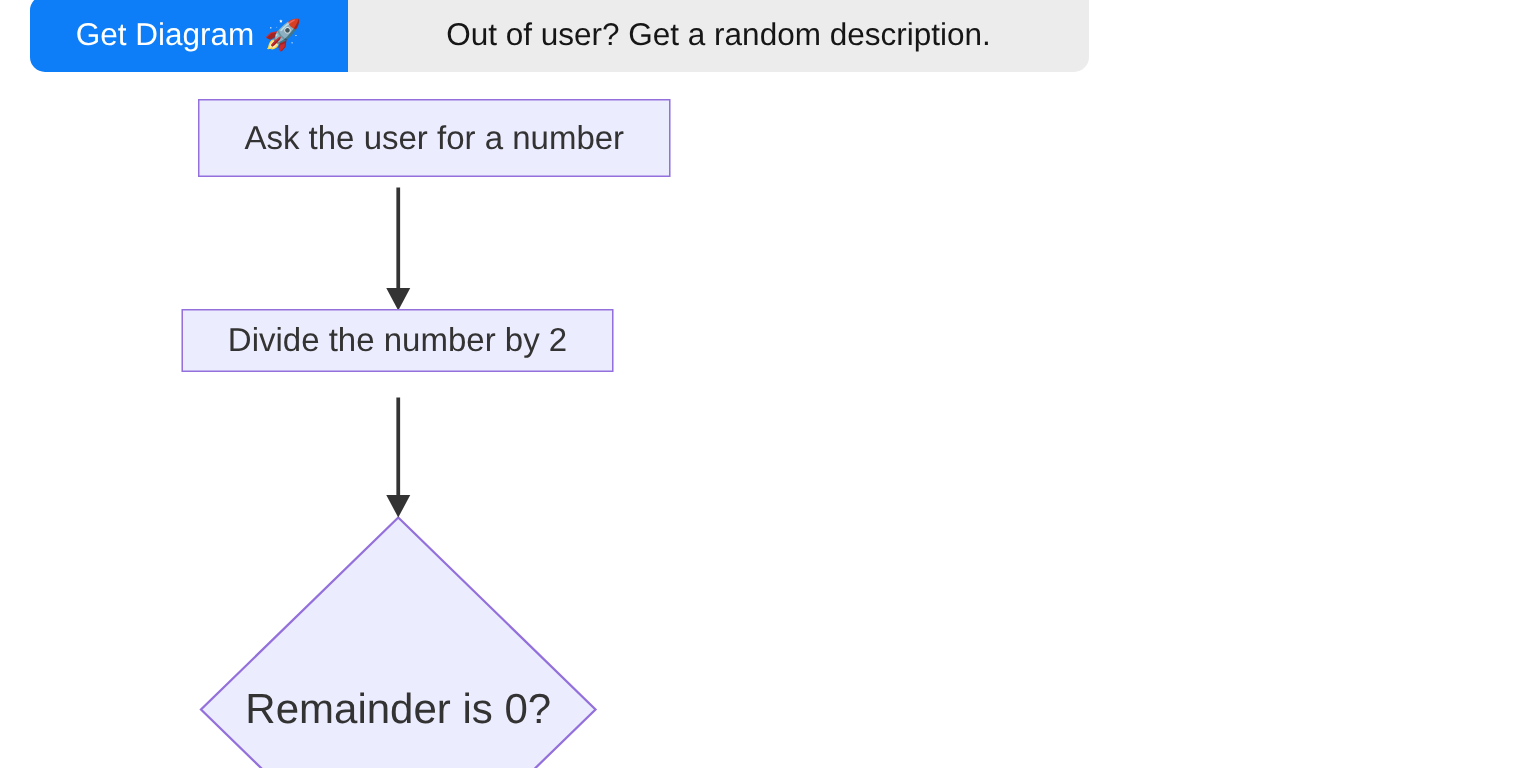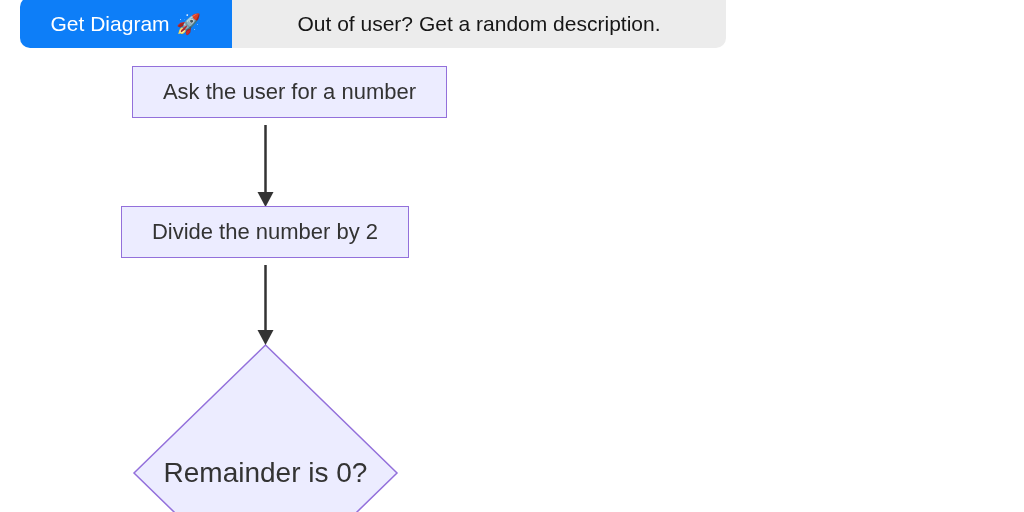--- a/index.html
+++ b/index.html
@@ -65,21 +65,21 @@
     background: var(--node-fill, #ececff);
     border: 1.5px solid var(--node-border, #9370db);
     color: var(--node-text, #333333);
     display: flex;
     align-items: center;
     justify-content: center;
     font-size: 22px;
     text-align: center;
   }
   .node-ask    { left: 108px; top: 66px;  width: 315px; height: 52px; margin-left: 24px; }
-  .node-divide { left: 121px; top: 206px; width: 288px; height: 52px; }
+  .node-divide { left: 121px; top: 206px; width: 288px; height: 42px; }
 
   .diamond-label {
     position: absolute;
     left: 145px;
     top: 451px;
     width: 241px;
     height: 44px;
     display: flex;
     align-items: center;
     justify-content: center;

